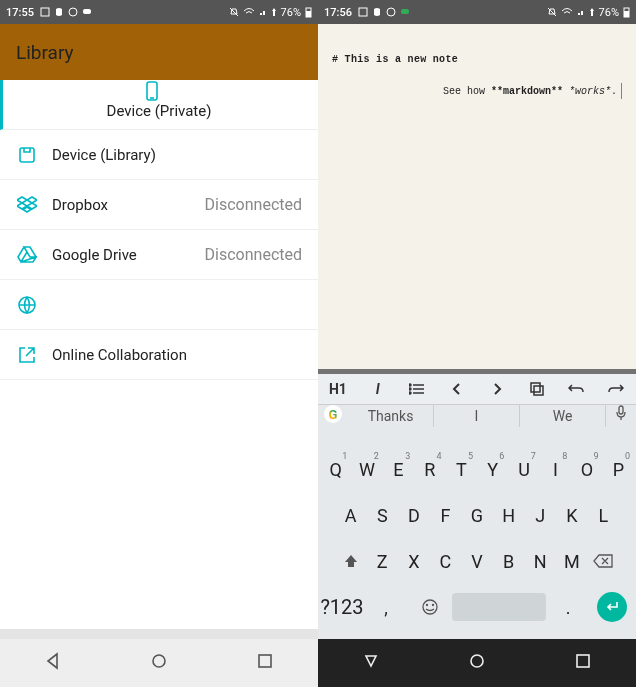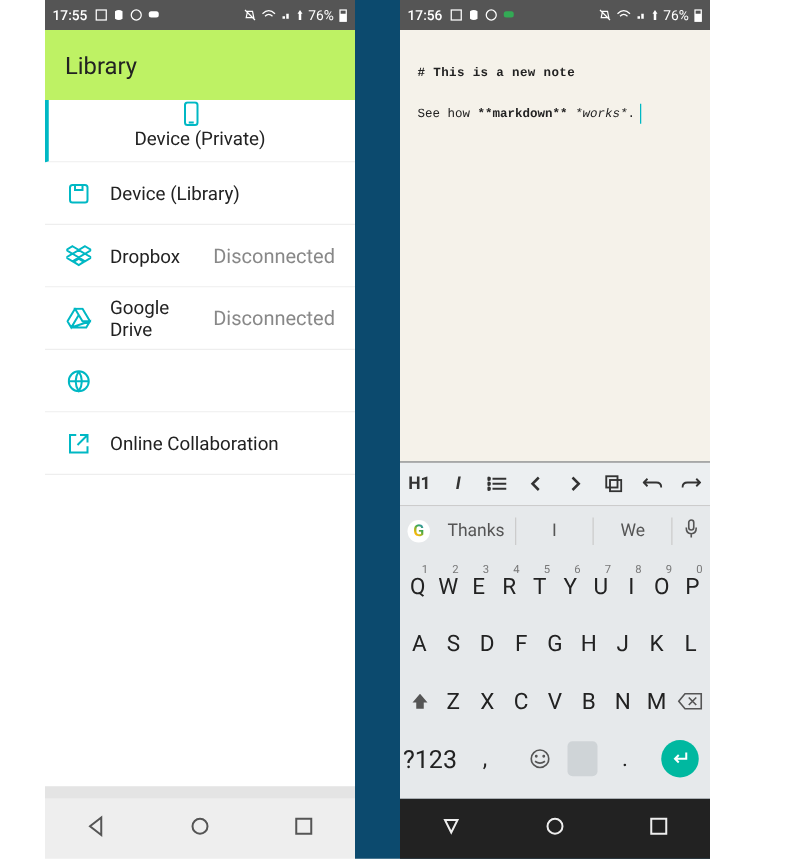--- a/index.html
+++ b/index.html
@@ -1,63 +1,63 @@
 <!DOCTYPE html>
 <html><head>
 <meta charset="utf-8">
 <style>
   * { box-sizing: border-box; margin: 0; padding: 0; }
   html, body { width: 640px; height: 687px; font-family: -apple-system, Roboto, "Helvetica Neue", Arial, sans-serif; }
   body { display: flex; background: #fff; }
-  .phone { width: 284px; height: 687px; display: flex; flex-direction: column; position: relative; padding-left: 36px; }
+  .phone { width: 318px; height: 687px; display: flex; flex-direction: column; position: relative; }
   .phone.left { background: #fff; }
   .phone.right { background: #0c4a6e; }
 
   
   .status { height: 24px; background: #555; color: #fff; font-size: 11px; display: flex; align-items: center; padding: 0 6px; }
   .status .time { font-weight: 500; }
   .status .si { display: flex; gap: 4px; margin-left: 6px; align-items: center; }
   .status .spacer { flex: 1; }
   .status .ri { display: flex; gap: 4px; align-items: center; }
   .status svg { display: block; }
   .status .pct { font-size: 11px; }
 
   
-  .header { height: 56px; display: flex; align-items: center; padding: 0 16px; font-size: 19px; color: #222; background: #bef264; }
+  .header { height: 56px; display: flex; align-items: center; padding: 0 16px; font-size: 19px; color: #222; background: #a16207; }
   .list { flex: 1; background: #fff; }
   .row { height: 50px; display: flex; align-items: center; padding: 0 16px; border-bottom: 1px solid #eee; background: #fff; position: relative; }
   .row.selected { border-left: 3px solid #00b8c4; padding-left: 13px; flex-direction: column; }
   .row .ic { width: 22px; height: 22px; margin-right: 14px; display: flex; align-items: center; justify-content: center; }
   .row .ic svg { stroke: #00b8c4; fill: none; stroke-width: 1.6; }
   .row .lbl { flex: 1; font-size: 15px; color: #222; }
   .row .st { font-size: 16px; color: #888; }
   .left-filler { flex: 1; background: #fff; }
   .left-bottom-pad { height: 10px; background: #e4e4e4; }
 
   
   .nav { height: 48px; background: #eee; display: flex; align-items: center; justify-content: space-around; }
   .nav.dark { background: #222; }
   .nav svg { stroke: #555; fill: none; stroke-width: 1.6; }
   .nav.dark svg { stroke: #eee; }
 
   
   .editor { flex: 1; padding: 30px 14px 14px 14px; font-family: "Courier New", monospace; font-size: 10px; color: #222; background: #f5f2ea; position: relative; }
   .editor .title { font-weight: bold; letter-spacing: 0.3px; margin-bottom: 18px; }
-  .editor .body { font-weight: normal; }
+  .editor .body { font-weight: normal; text-align: right; }
   .editor .body .b { font-weight: bold; }
   .editor .body .i { font-style: italic; }
   .editor .cursor { display: inline-block; width: 1px; height: 16px; background: #00b8c4; vertical-align: middle; margin-left: 4px; }
 
   
   .kb-wrap { background: #e6e9eb; }
-  .toolbar { height: 36px; display: flex; align-items: center; border-top: 1px solid #737373; border-bottom: 1px solid #ccc; background: #eceff1; }
+  .toolbar { height: 36px; display: flex; align-items: center; border-top: 5px solid #737373; border-bottom: 1px solid #ccc; background: #eceff1; }
   .toolbar .tb { flex: 1; text-align: center; font-size: 14px; color: #333; display: flex; align-items: center; justify-content: center; height: 100%; }
   .toolbar .tb.bold { font-weight: bold; }
   .toolbar .tb.italic { font-style: italic; font-weight: bold; }
-  .suggest { height: 40px; display: flex; align-items: center; background: #e6e9eb; }
+  .suggest { height: 40px; display: flex; align-items: flex-start; background: #e6e9eb; }
   .suggest .g { width: 30px; display: flex; align-items: center; justify-content: center; }
   .suggest .sug { flex: 1; text-align: center; color: #555; font-size: 14px; border-right: 1px solid #ccc; height: 22px; line-height: 22px; }
   .suggest .sug:last-of-type { border-right: none; }
   .suggest .mic { width: 30px; text-align: center; color: #555; }
   .keys { background: #e6e9eb; padding: 4px 2px 6px 2px; }
   .krow { display: flex; justify-content: center; margin-bottom: 6px; }
   .key { background: transparent; color: #222; font-size: 18px; height: 40px; display: flex; align-items: center; justify-content: center; position: relative; }
   .krow.r1 .key { width: 31.6px; }
   .krow.r2 .key { width: 31.6px; }
   .krow.r3 .key { width: 31.6px; }

